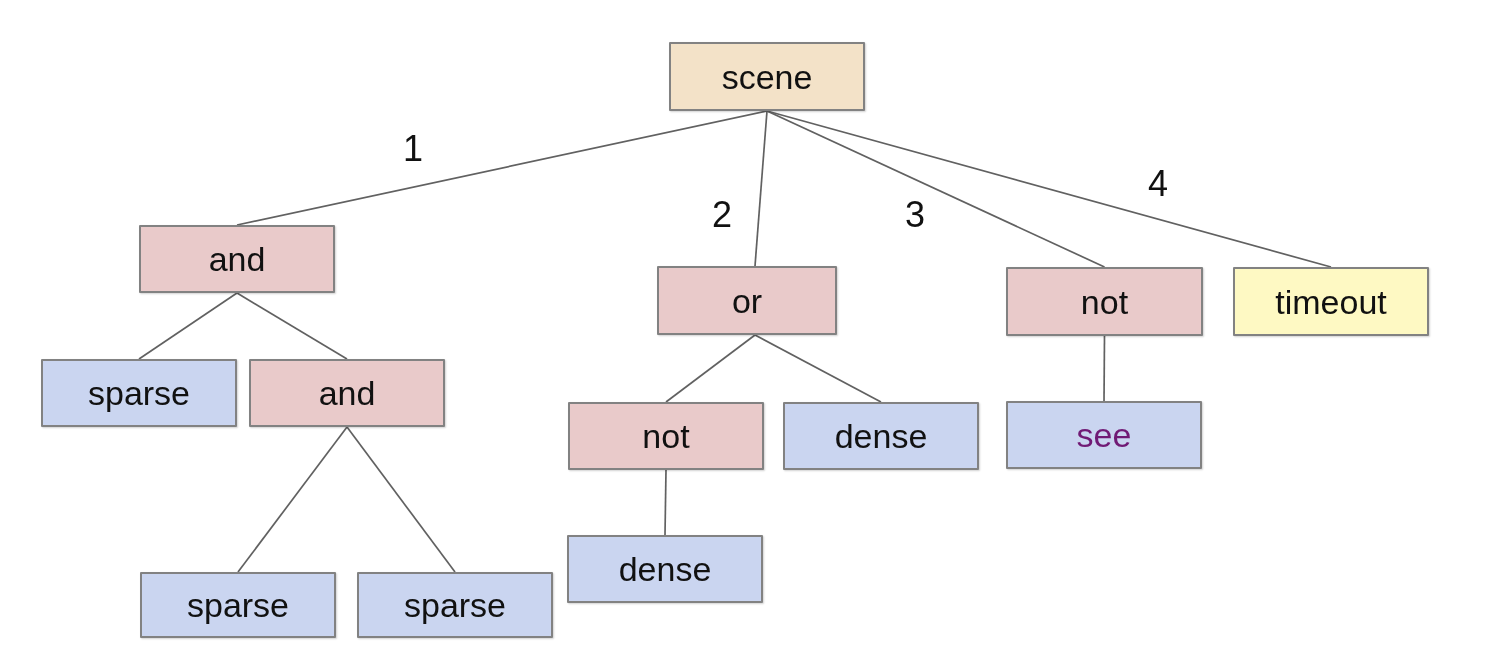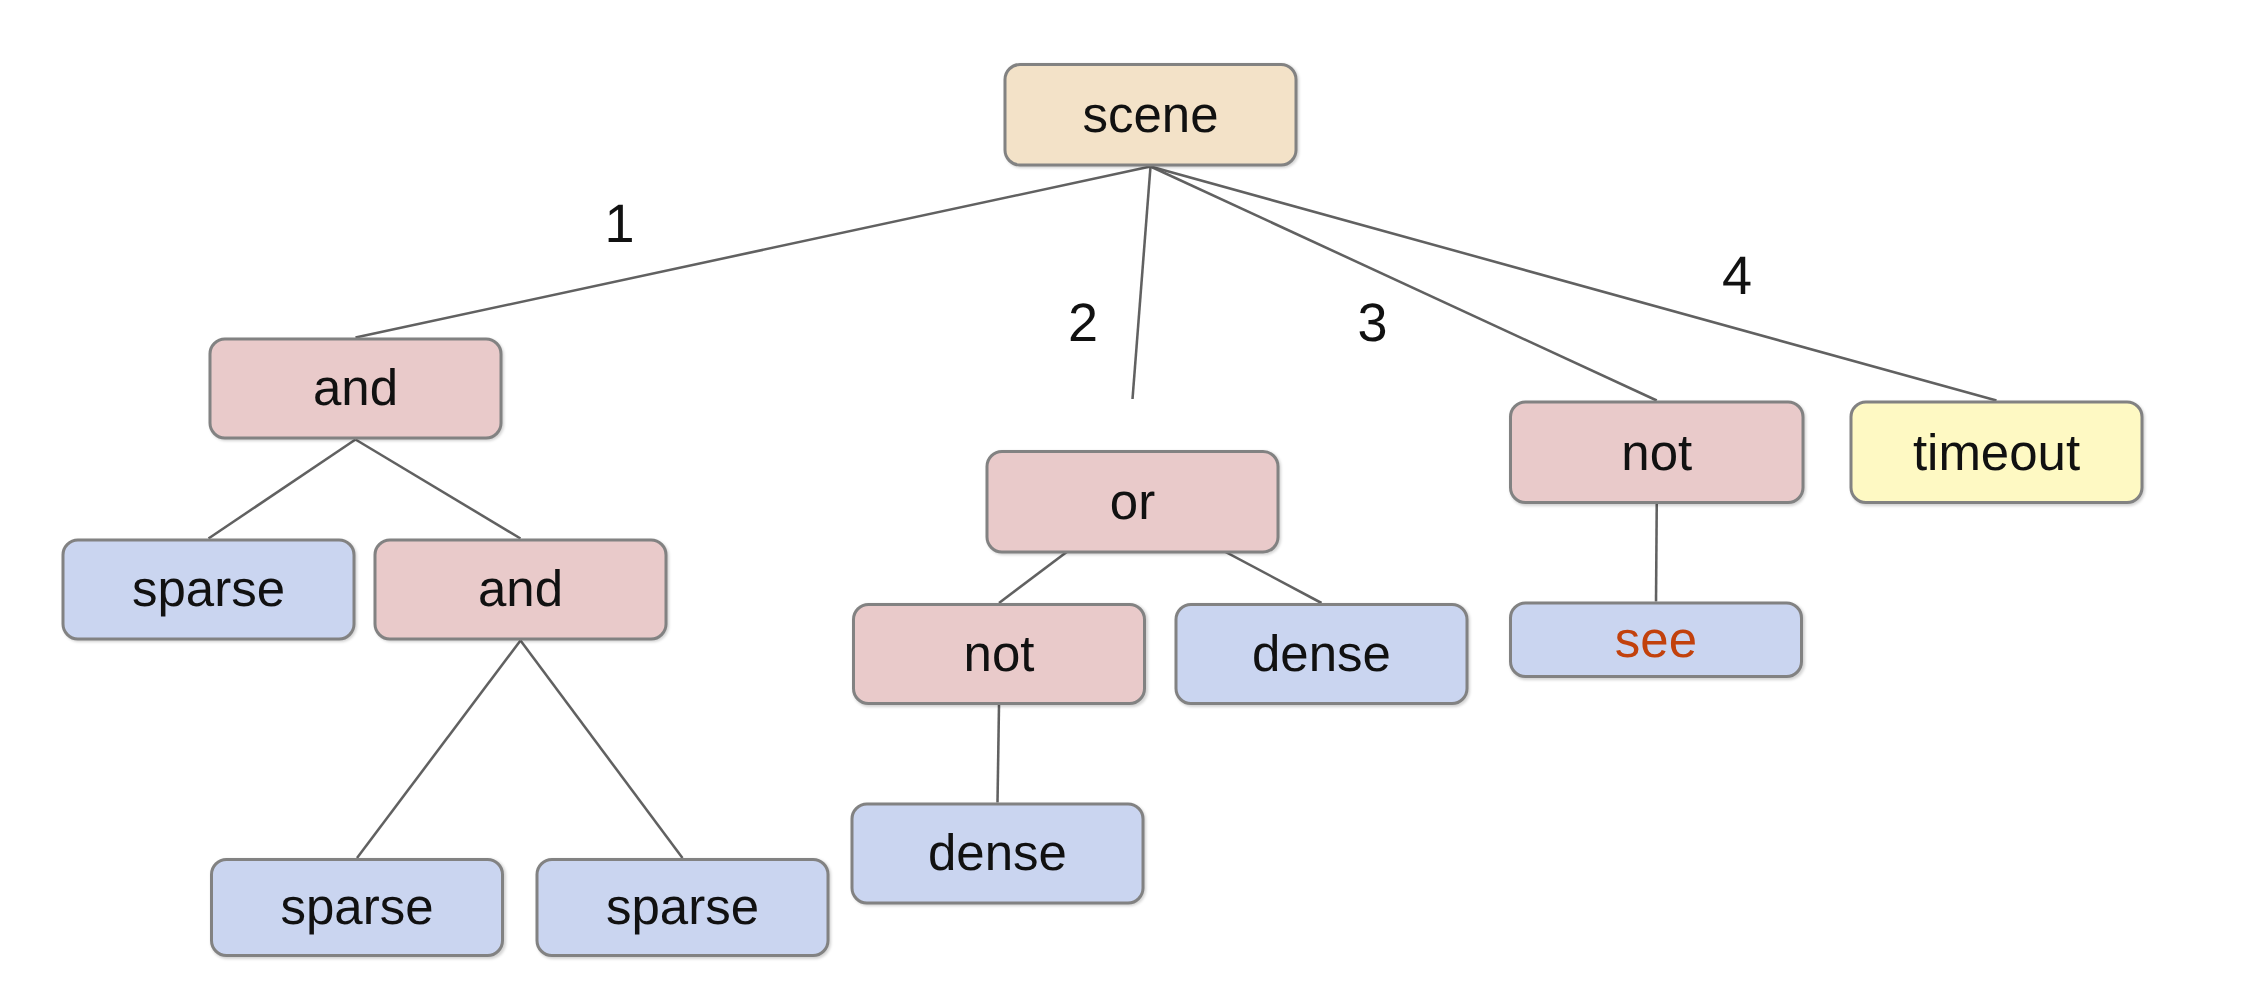--- a/index.html
+++ b/index.html
@@ -18,21 +18,21 @@
   #edges-layer {
     position: absolute;
     left: 0;
     top: 0;
     pointer-events: none;
   }
   .node {
     position: absolute;
     box-sizing: border-box;
     border: 2px solid #828282;
-    border-radius: 11px;
+    border-radius: 1px;
     display: flex;
     align-items: center;
     justify-content: center;
     font-size: 34px;
     line-height: 1;
     color: #111111;
     box-shadow: 1px 1px 2px rgba(0,0,0,0.18);
     white-space: nowrap;
   }
   .edge-label {
@@ -60,24 +60,24 @@
       <line x1="755" y1="335" x2="881" y2="402" stroke="#616161" stroke-width="1.7"></line>
       <line x1="666" y1="470" x2="665" y2="535" stroke="#616161" stroke-width="1.7"></line>
       <line x1="1104.5" y1="336" x2="1104" y2="401" stroke="#616161" stroke-width="1.7"></line>
     </svg>
     <div class="edge-label" style="left: 413px; top: 149px; color: rgb(17, 17, 17);">1</div>
     <div class="edge-label" style="left: 722px; top: 215px; color: rgb(17, 17, 17);">2</div>
     <div class="edge-label" style="left: 915px; top: 215px; color: rgb(17, 17, 17);">3</div>
     <div class="edge-label" style="left: 1158px; top: 184px; color: rgb(17, 17, 17);">4</div>
     <div class="node root" style="left: 669px; top: 42px; width: 196px; height: 69px; background: rgb(243, 226, 200); border-color: rgb(130, 130, 130); color: rgb(17, 17, 17);">scene</div>
     <div class="node operator" style="left: 139px; top: 225px; width: 196px; height: 68px; background: rgb(233, 202, 202); border-color: rgb(130, 130, 130); color: rgb(17, 17, 17);">and</div>
-    <div class="node operator" style="left: 657px; top: 266px; width: 196px; height: 69px; background: rgb(233, 202, 202); border-color: rgb(130, 130, 130); color: rgb(17, 17, 17); margin-top: 34px;">or</div>
+    <div class="node operator" style="left: 657px; top: 266px; width: 180px; height: 69px; background: rgb(233, 202, 202); border-color: rgb(130, 130, 130); color: rgb(17, 17, 17);">or</div>
     <div class="node operator" style="left: 1006px; top: 267px; width: 197px; height: 69px; background: rgb(233, 202, 202); border-color: rgb(130, 130, 130); color: rgb(17, 17, 17);">not</div>
     <div class="node leaf" style="left: 1233px; top: 267px; width: 196px; height: 69px; background: #fef9c3; border-color: rgb(130, 130, 130); color: rgb(17, 17, 17);">timeout</div>
     <div class="node leaf" style="left: 41px; top: 359px; width: 196px; height: 68px; background: rgb(202, 213, 240); border-color: rgb(130, 130, 130); color: rgb(17, 17, 17);">sparse</div>
     <div class="node operator" style="left: 249px; top: 359px; width: 196px; height: 68px; background: rgb(233, 202, 202); border-color: rgb(130, 130, 130); color: rgb(17, 17, 17);">and</div>
     <div class="node operator" style="left: 568px; top: 402px; width: 196px; height: 68px; background: rgb(233, 202, 202); border-color: rgb(130, 130, 130); color: rgb(17, 17, 17);">not</div>
     <div class="node leaf" style="left: 783px; top: 402px; width: 196px; height: 68px; background: rgb(202, 213, 240); border-color: rgb(130, 130, 130); color: rgb(17, 17, 17);">dense</div>
-    <div class="node leaf" style="left: 1006px; top: 401px; width: 196px; height: 51px; background: rgb(202, 213, 240); border-color: rgb(130, 130, 130); color: #c2410c;">see</div>
+    <div class="node leaf" style="left: 1006px; top: 401px; width: 196px; height: 68px; background: rgb(202, 213, 240); border-color: rgb(130, 130, 130); color: #701a75;">see</div>
     <div class="node leaf" style="left: 140px; top: 572px; width: 196px; height: 66px; background: rgb(202, 213, 240); border-color: rgb(130, 130, 130); color: rgb(17, 17, 17);">sparse</div>
     <div class="node leaf" style="left: 357px; top: 572px; width: 196px; height: 66px; background: rgb(202, 213, 240); border-color: rgb(130, 130, 130); color: rgb(17, 17, 17);">sparse</div>
     <div class="node leaf" style="left: 567px; top: 535px; width: 196px; height: 68px; background: rgb(202, 213, 240); border-color: rgb(130, 130, 130); color: rgb(17, 17, 17);">dense</div>
   </div>
 
 </body></html>

